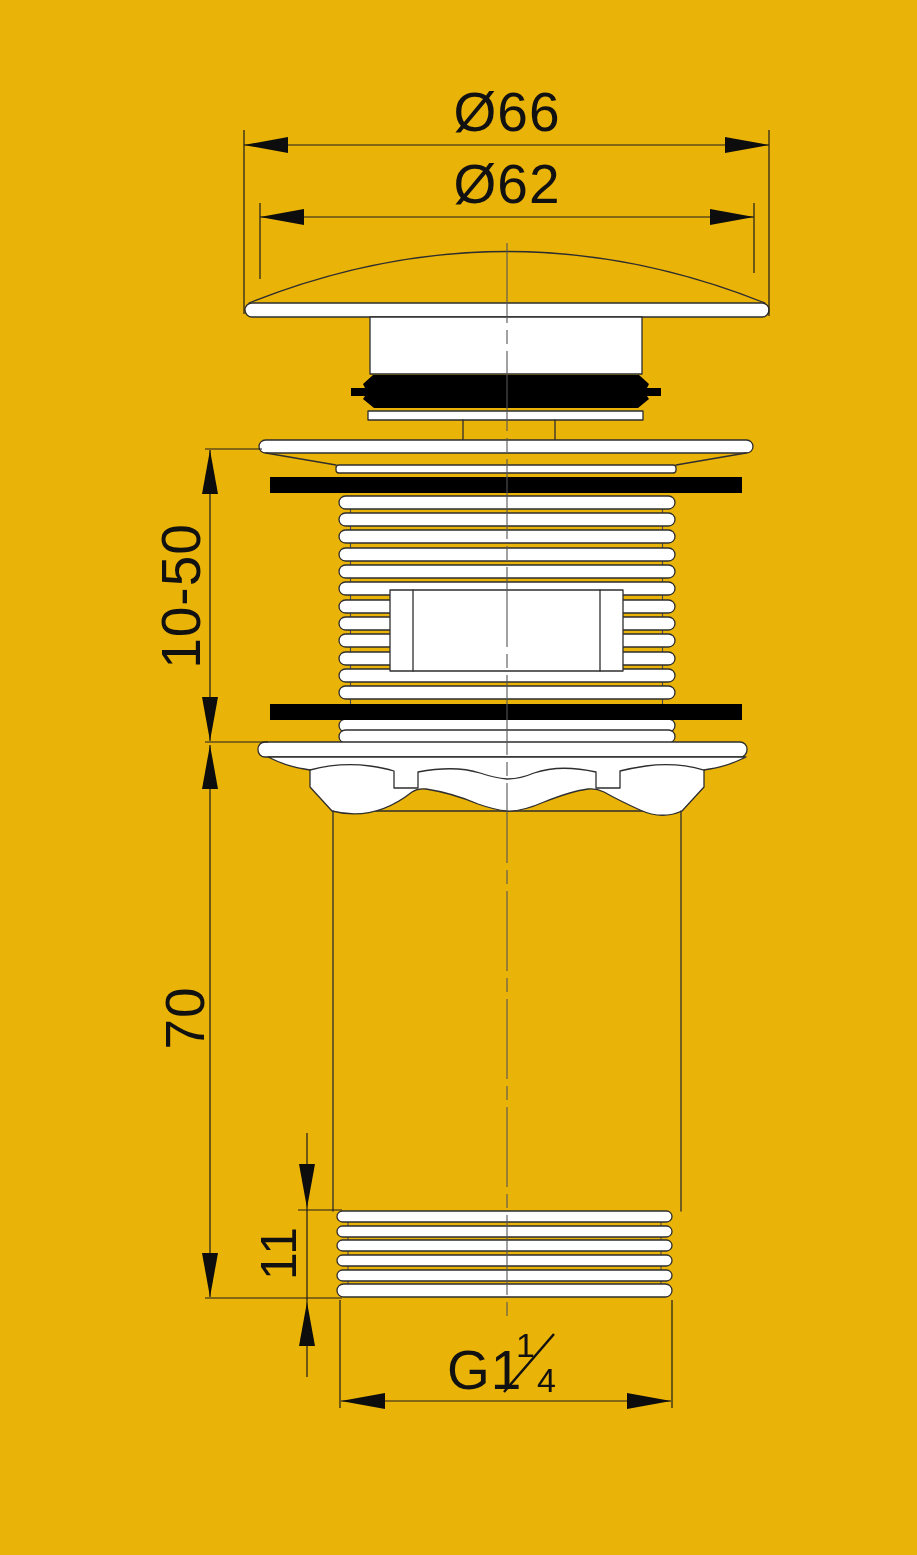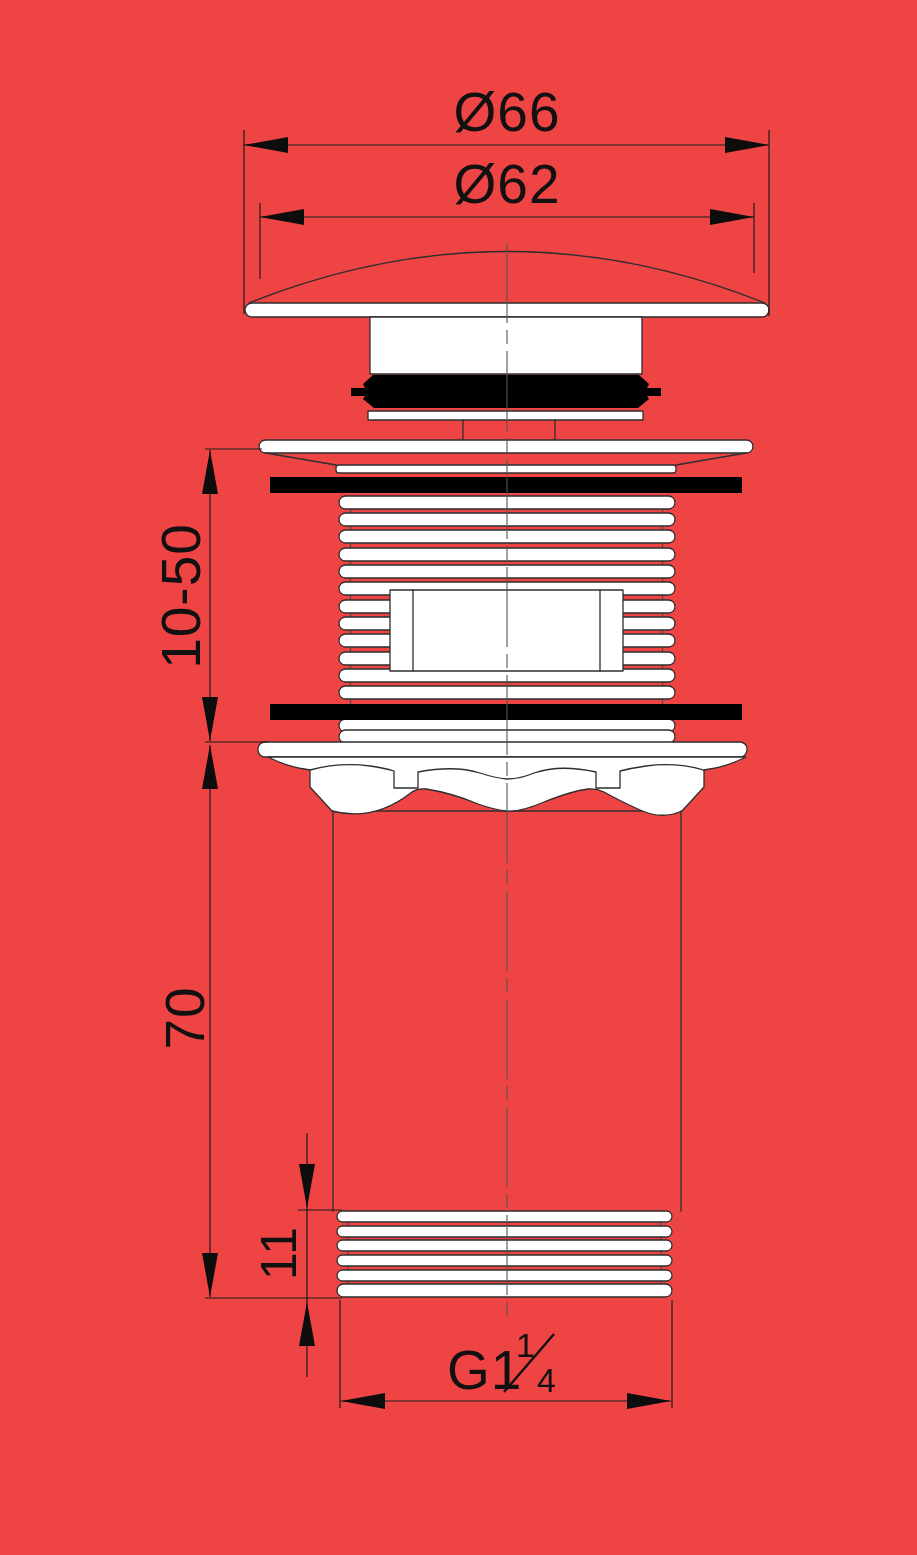--- a/index.html
+++ b/index.html
@@ -1,17 +1,17 @@
 <!DOCTYPE html>
 <html><head>
 <meta charset="utf-8">
 <style>
   html,body{margin:0;padding:0;background:#ffffff;}
   .canvas{
-    width:917px;height:1555px;background:#ef4444;position:relative;
+    width:917px;height:1555px;background:#eab308;position:relative;
     font-family:"Liberation Sans", sans-serif;
   }
   svg{display:block;}
   .ln{stroke:#2e2e2e;stroke-width:1.3;fill:none;stroke-linecap:round;stroke-linejoin:round;}
   .lnw{stroke:#2e2e2e;stroke-width:1.3;fill:#ffffff;stroke-linejoin:round;}
   .thin{stroke:#4a4a4a;stroke-width:1.1;fill:none;}
   .dim{stroke:#1c1c1c;stroke-width:1.2;fill:none;}
   .arr{fill:#0d0d0d;stroke:none;}
   .blk{fill:#000000;stroke:none;}
   .dimtext{fill:#111111;font-size:55px;letter-spacing:1px;}

